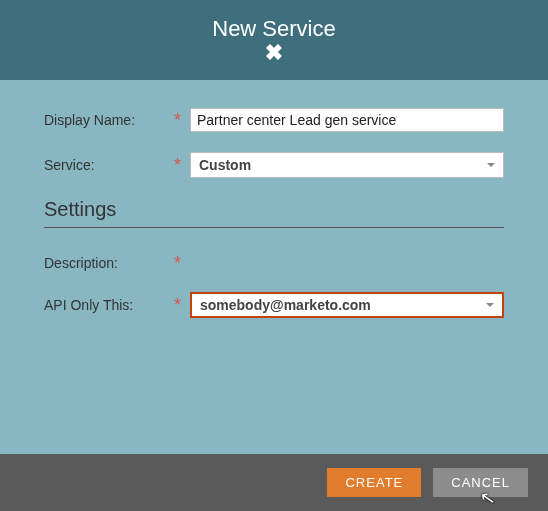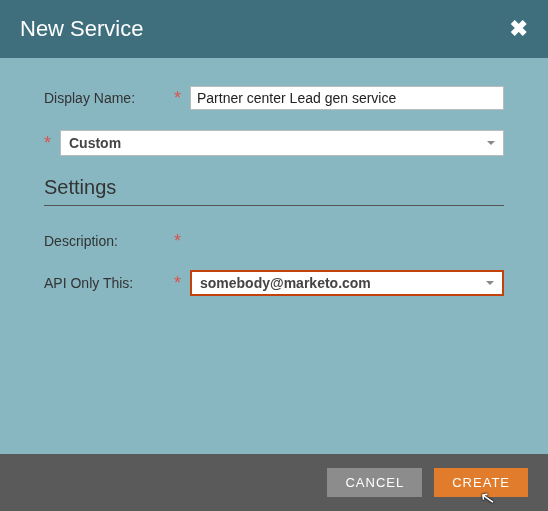--- a/index.html
+++ b/index.html
@@ -19,20 +19,21 @@
     flex-direction: column;
     box-shadow: 0 0 8px rgba(0,0,0,0.4);
   }
   .titlebar {
     background: #3f6f7d;
     color: #fff;
     padding: 16px 20px;
     display: flex;
     align-items: center;
     justify-content: space-between;
+    flex-direction: column;
   }
   .titlebar h1 {
     font-size: 22px;
     font-weight: normal;
   }
   .close {
     font-size: 22px;
     font-weight: bold;
     cursor: pointer;
     line-height: 1;
@@ -152,20 +153,21 @@
 
     <div class="row">
       <div class="label">Display Name:</div>
       <div class="req">*</div>
       <div class="field">
         <input type="text" class="text-input" value="Partner center Lead gen service" style="">
       </div>
     </div>
 
     <div class="row">
+      <div class="label">Service:</div>
       <div class="req">*</div>
       <div class="field">
         <div class="select">
           <span>Custom</span>
           <span class="caret"></span>
         </div>
       </div>
     </div>
 
     <div class="section-title">Settings</div>
@@ -183,19 +185,19 @@
         <div class="select active">
           <span>somebody@marketo.com</span>
           <span class="caret"></span>
         </div>
       </div>
     </div>
 
   </div>
 
   <div class="footer">
+    <button class="btn btn-create">CREATE</button>
     <button class="btn btn-cancel">CANCEL</button>
-    <button class="btn btn-create">CREATE</button>
   </div>
 
 </div>
 
 <div class="cursor">↖</div>
 
 </body></html>

